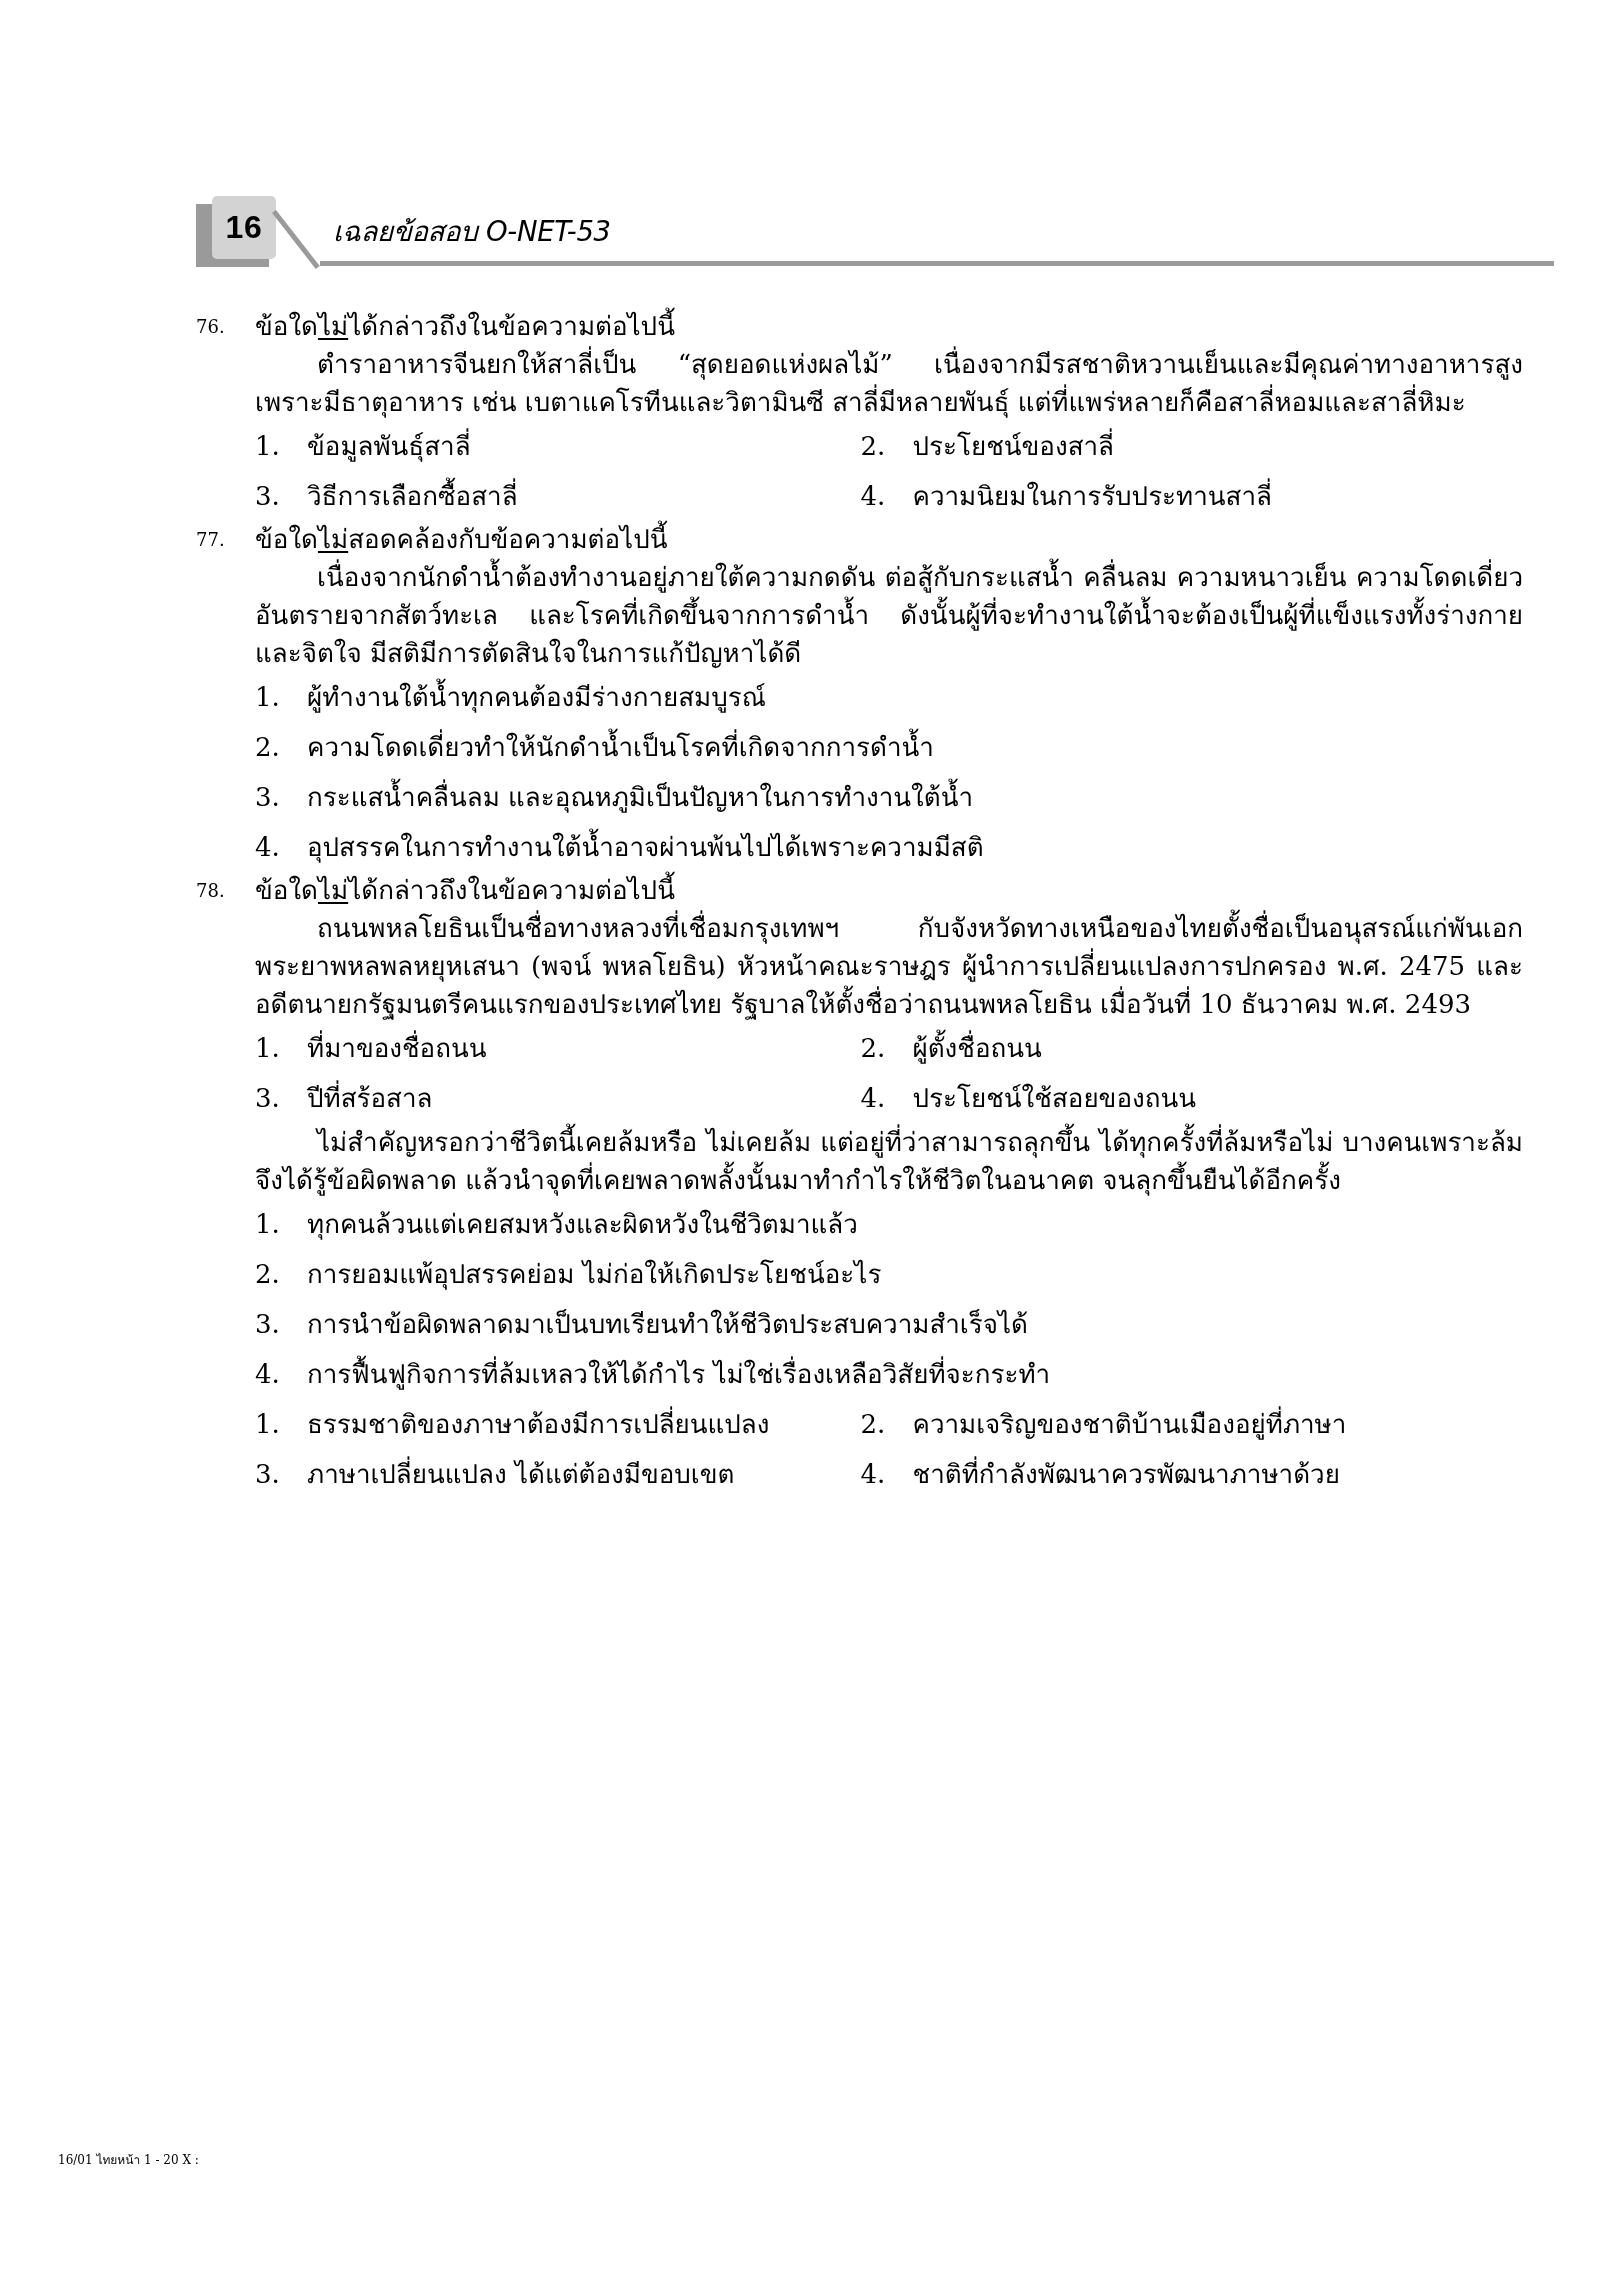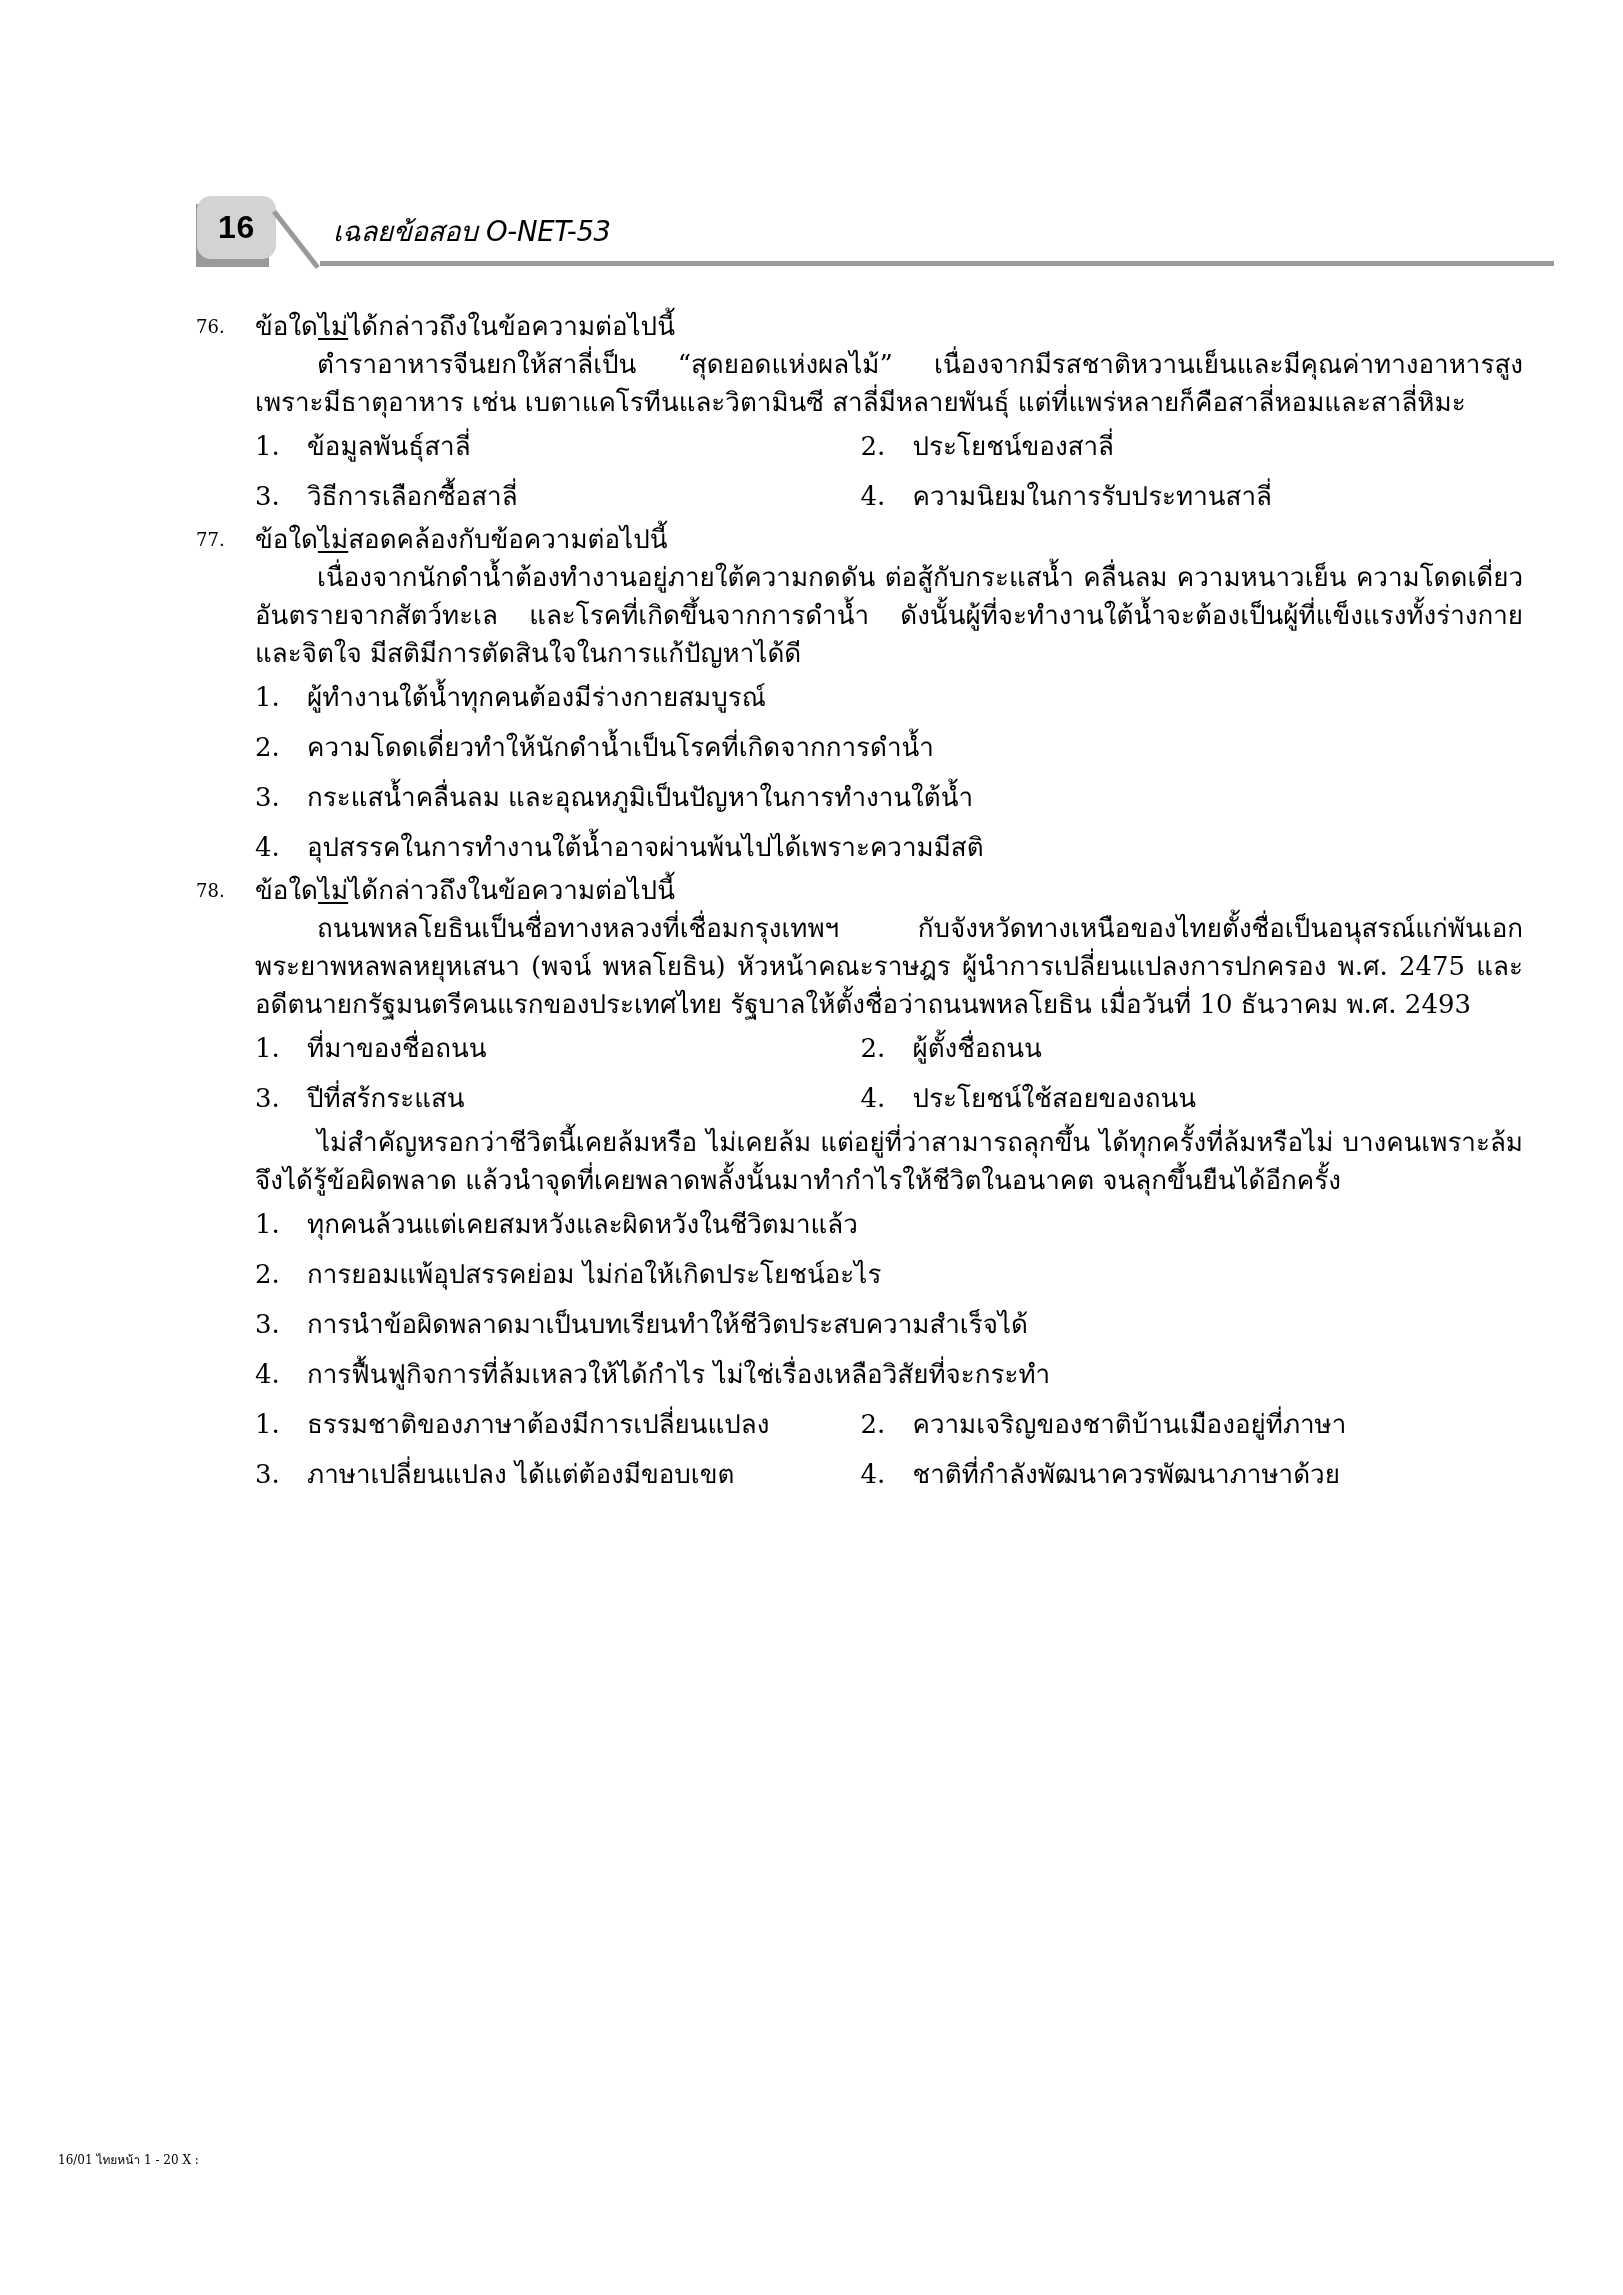--- a/index.html
+++ b/index.html
@@ -34,26 +34,26 @@
   .page-num-shadow {
     position: absolute;
     left: 0px;
     top: 7.9px;
     width: 73px;
     height: 63px;
     background: #9a9a9a;
   }
   .page-num-box {
     position: absolute;
-    left: 1px;
+    left: 16px;
     top: 0px;
-    width: 79px;
+    width: 64px;
     height: 63px;
     background: #d3d3d3;
-    border-radius: 14px;
+    border-radius: 5px;
     display: flex;
     align-items: center;
     justify-content: center;
   }
   .page-num-box span {
     font-family: "Liberation Sans", sans-serif;
     font-size: 32px;
     font-weight: 700;
     color: #000;
     letter-spacing: 0.7px;
@@ -256,21 +256,21 @@
               <span class="opt-txt">ที่มาของชื่อถนน</span>
             </div>
             <div class="opt-cell">
               <span class="opt-num">2.</span>
               <span class="opt-txt">ผู้ตั้งชื่อถนน</span>
             </div>
           </div>
           <div class="opt-grid-row">
             <div class="opt-cell">
               <span class="opt-num">3.</span>
-              <span class="opt-txt">ปีที่สร้กระแสน</span>
+              <span class="opt-txt">ปีที่สร้อสาล</span>
             </div>
             <div class="opt-cell">
               <span class="opt-num">4.</span>
               <span class="opt-txt">ประโยชน์ใช้สอยของถนน</span>
             </div>
           </div>
         </div>
       </div>
       <div class="qblock">
         <div class="passage"><span class="indent"></span><span>ไม่สำคัญหรอกว่าชีวิตนี้เคยล้มหรือ ไม่เคยล้ม แต่อยู่ที่ว่าสามารถลุกขึ้น ได้ทุกครั้งที่ล้มหรือไม่ บางคนเพราะล้มจึงได้รู้ข้อผิดพลาด แล้วนำจุดที่เคยพลาดพลั้งนั้นมาทำกำไรให้ชีวิตในอนาคต จนลุกขึ้นยืนได้อีกครั้ง</span></div>

